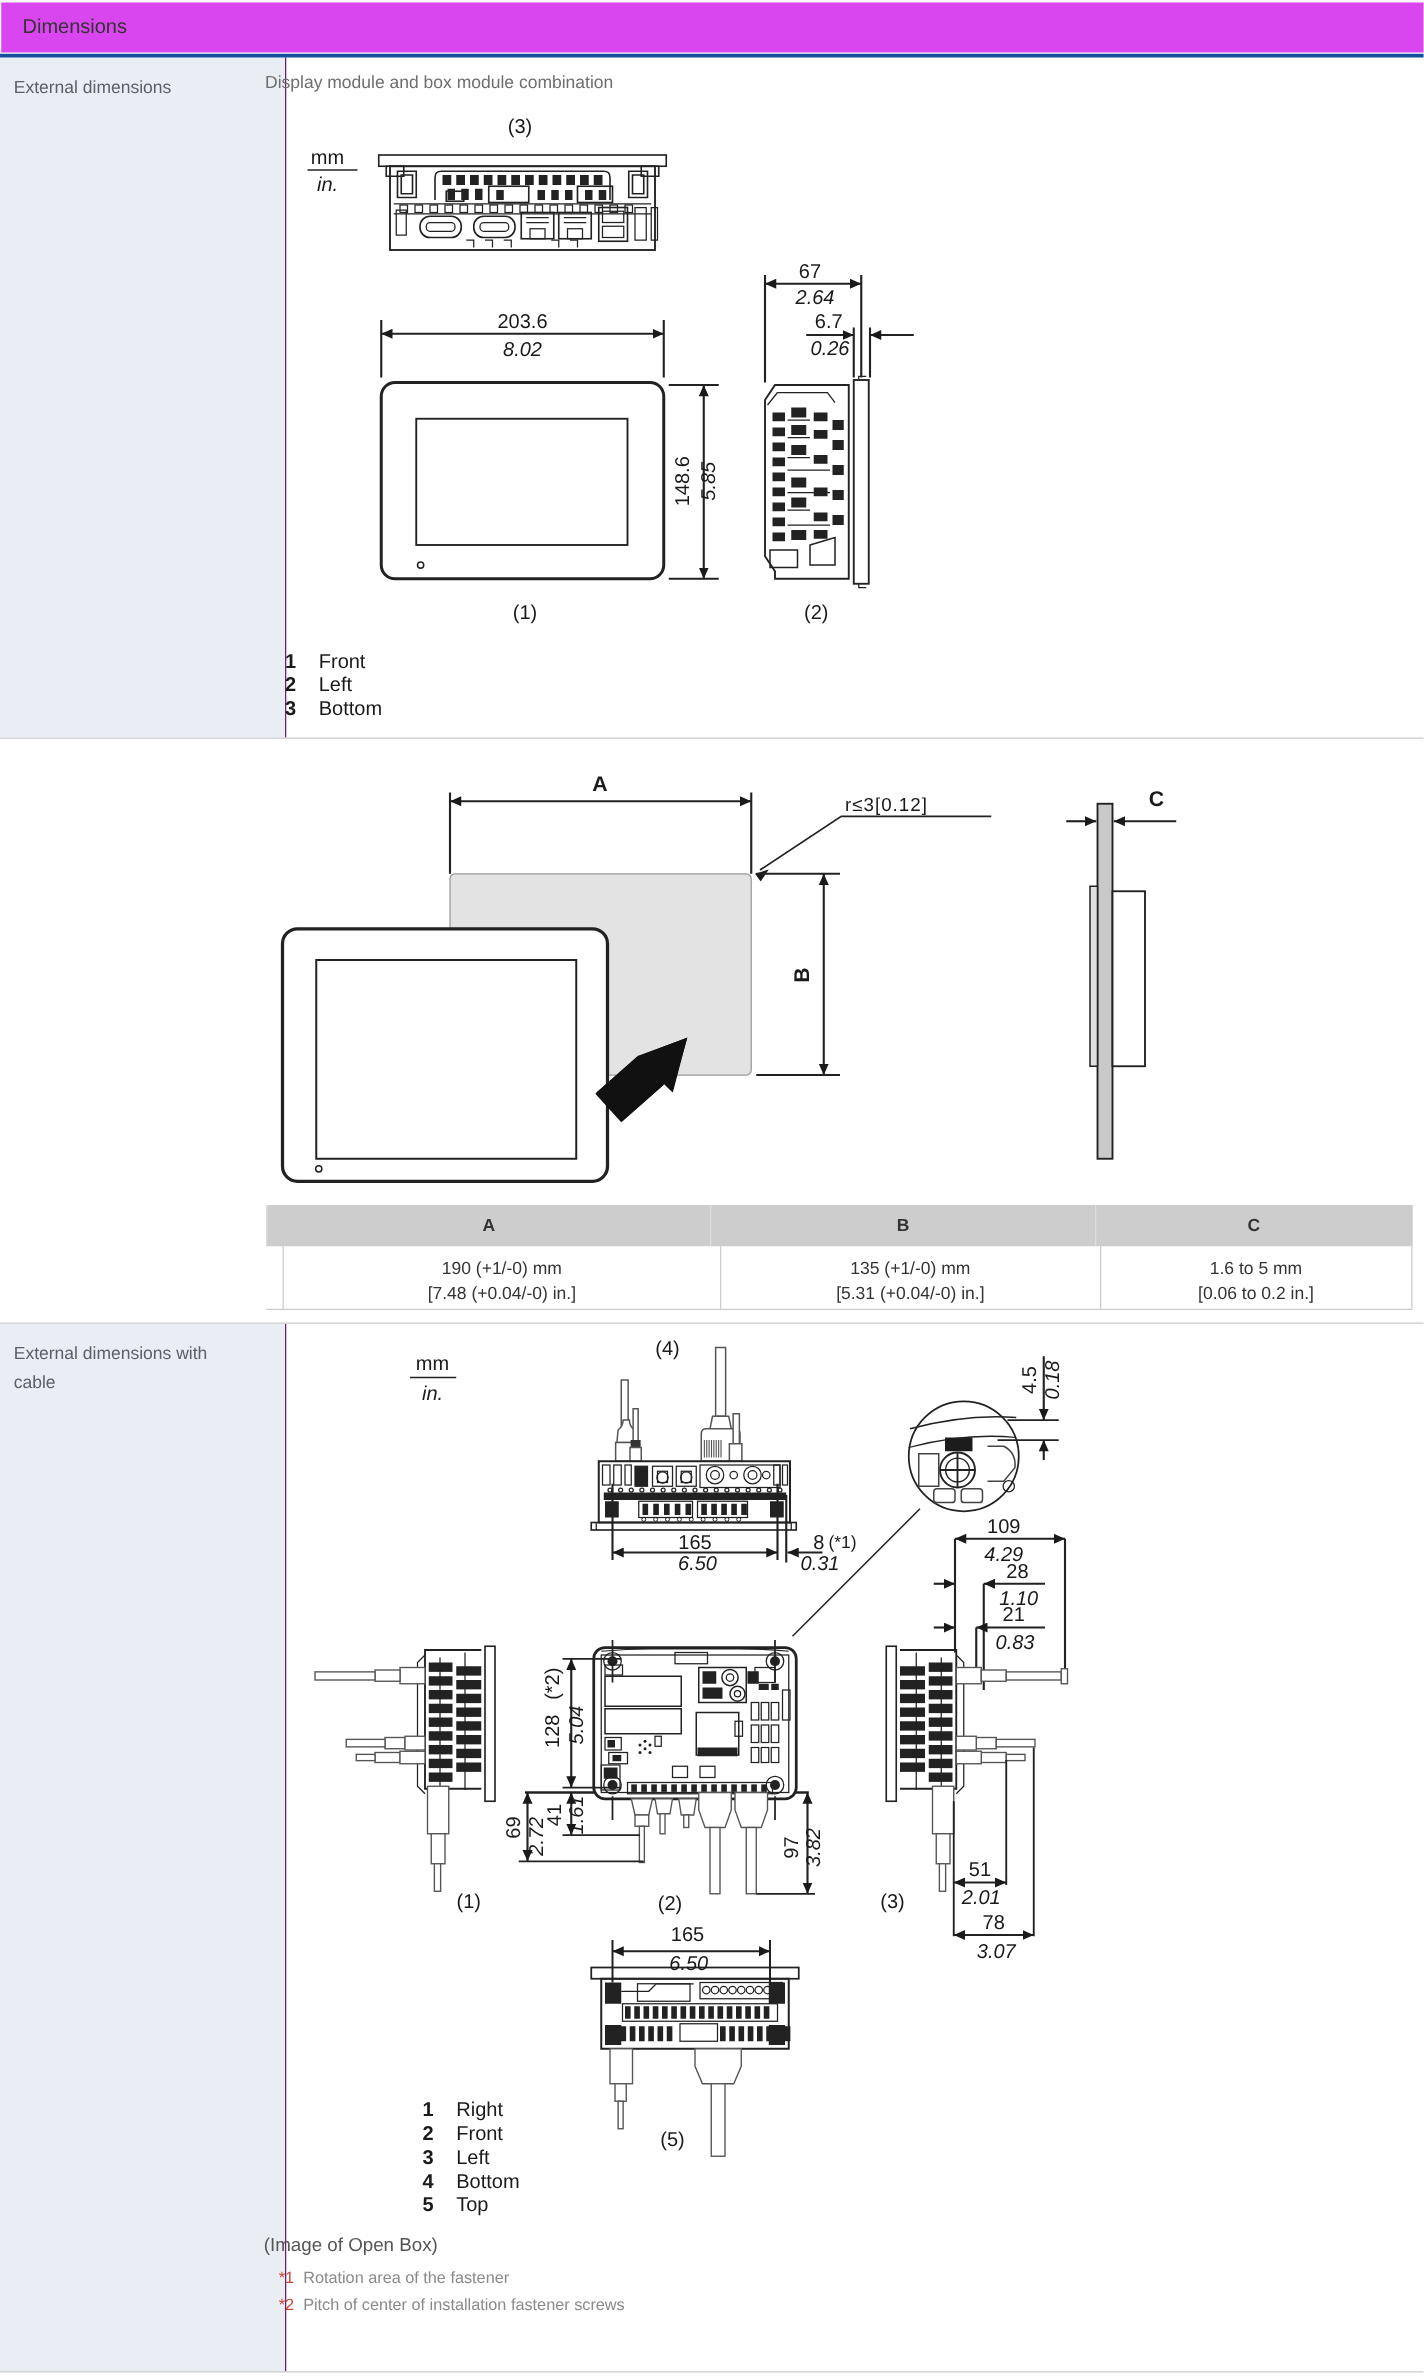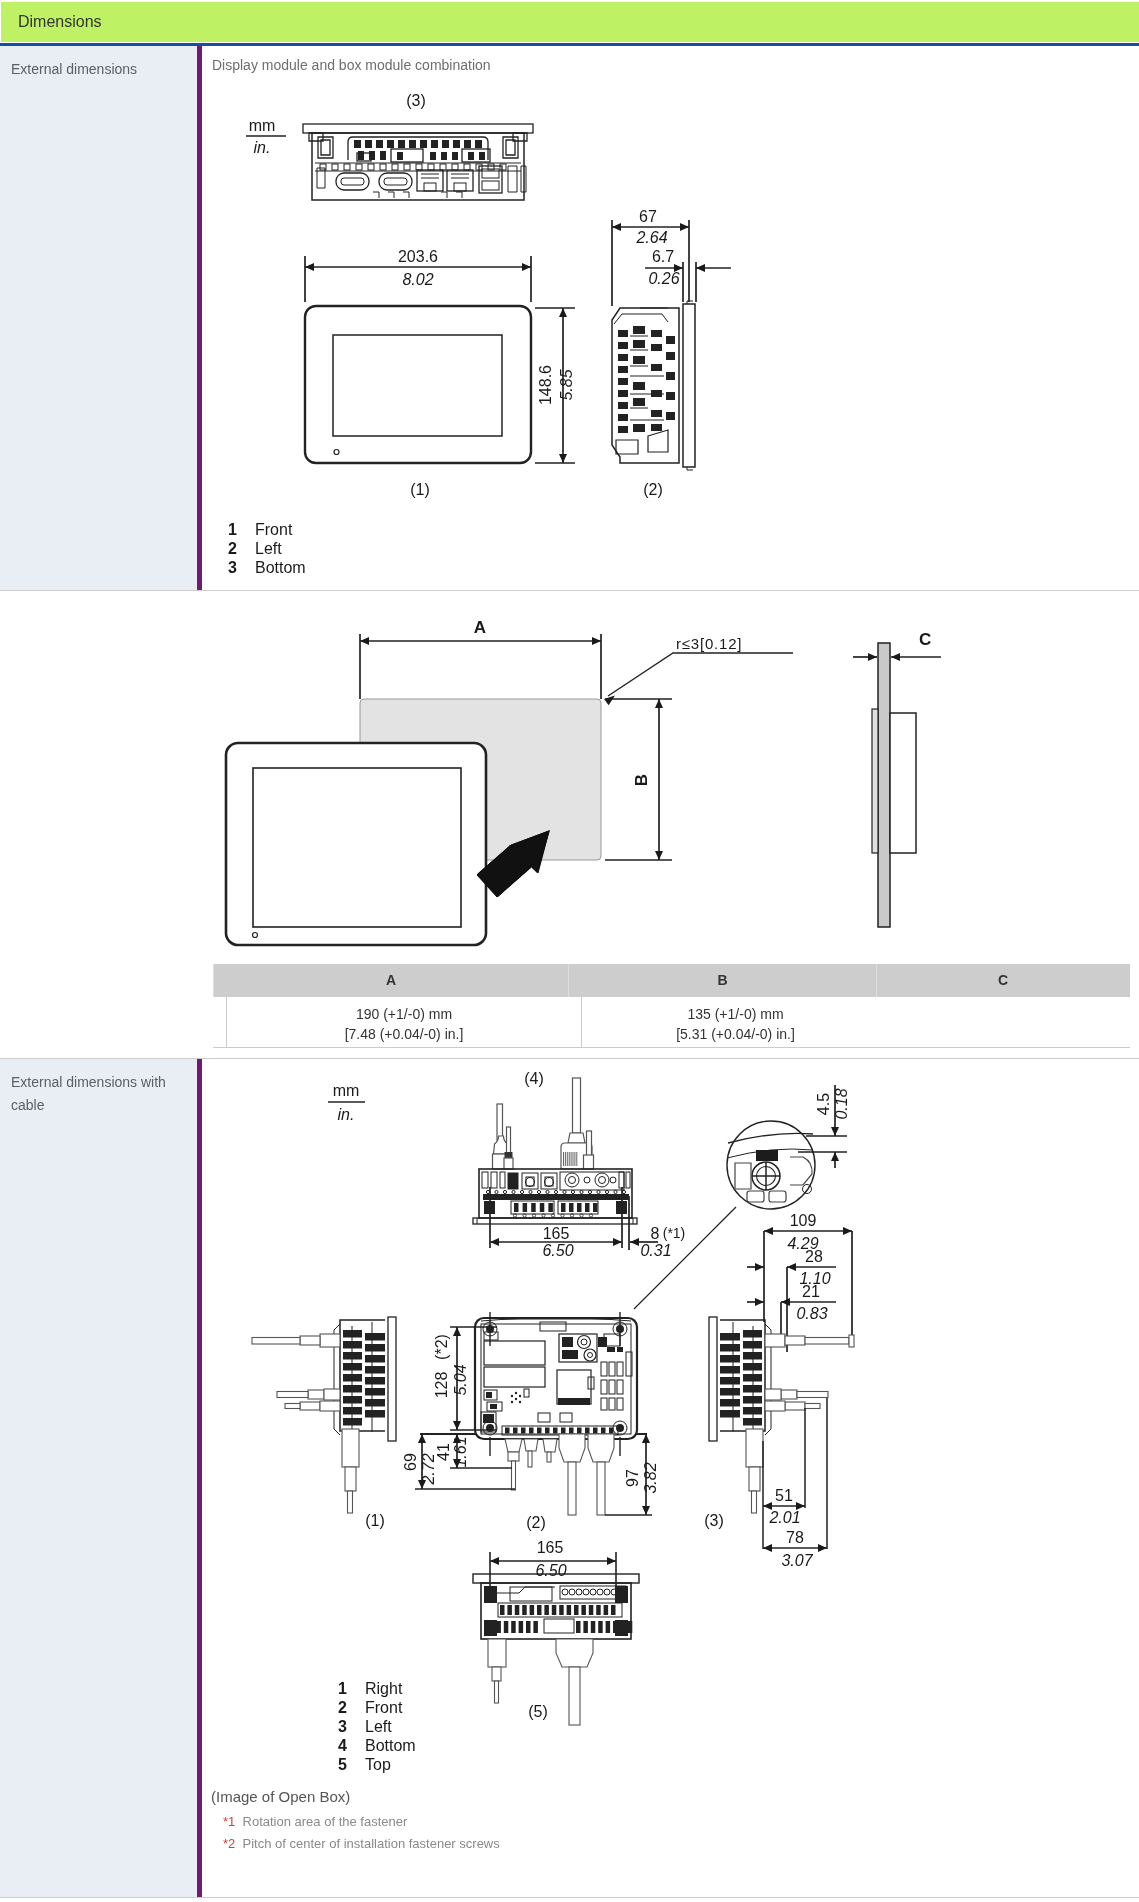--- a/index.html
+++ b/index.html
@@ -1,21 +1,21 @@
 <!DOCTYPE html>
 <html><head>
 <meta charset="utf-8">
 <style>
   html,body{margin:0;padding:0;}
   body{font-family:"Liberation Sans",sans-serif;background:#fff;}
   .page{position:relative;width:1139px;height:1902px;background:#fff;overflow:hidden;}
-  .hdr{position:absolute;left:1px;top:2px;width:1138px;height:40px;background:#bef264;}
+  .hdr{position:absolute;left:1px;top:2px;width:1138px;height:40px;background:#d946ef;}
   .hdr .t{position:absolute;left:17px;top:11px;font-size:16px;color:#333;}
   .blue{position:absolute;left:0;top:43px;width:1139px;height:3px;background:#15509c;}
-  .side{position:absolute;left:0;width:202px;background:#e9eef5;border-right:5px solid #701a75;box-sizing:border-box;}
+  .side{position:absolute;left:0;width:229px;background:#e9eef5;border-right:1px solid #701a75;box-sizing:border-box;}
   .side .t{position:absolute;left:11px;top:12px;font-size:14px;color:#5b6067;line-height:23px;}
   .rowline{position:absolute;left:0;width:1139px;height:1px;background:#ccc;}
   .ct{position:absolute;font-size:14px;color:#6e6e6e;}
   svg{position:absolute;overflow:visible;}
   svg text{font-family:"Liberation Sans",sans-serif;fill:#1a1a1a;}
   .lg{position:absolute;font-size:16px;color:#1a1a1a;}
   .lg table{border-collapse:collapse;}
   .lg td{padding:0;vertical-align:top;line-height:19px;}
   .lg td.n{font-weight:bold;width:27px;}
   .tbl{position:absolute;left:213px;top:964px;width:917px;font-size:14px;color:#333;}
@@ -672,20 +672,21 @@
 
   <div class="tbl">
     <div class="hd">
         <div class="c1">A</div>
         <div class="c2">B</div>
         <div class="c3">C</div>
       </div>
     <div class="bd">
         <div class="c1">190 (+1/-0) mm<br>[7.48 (+0.04/-0) in.]</div>
         <div class="c2">135 (+1/-0) mm<br>[5.31 (+0.04/-0) in.]</div>
+        <div class="c3">1.6 to 5 mm<br>[0.06 to 0.2 in.]</div>
       </div>
   </div>
 
   <div class="lg" style="left:338px;top:1679px;">
       <table>
     <tbody>
           <tr>
             <td class="n">1</td>
             <td>Right</td>
           </tr>

